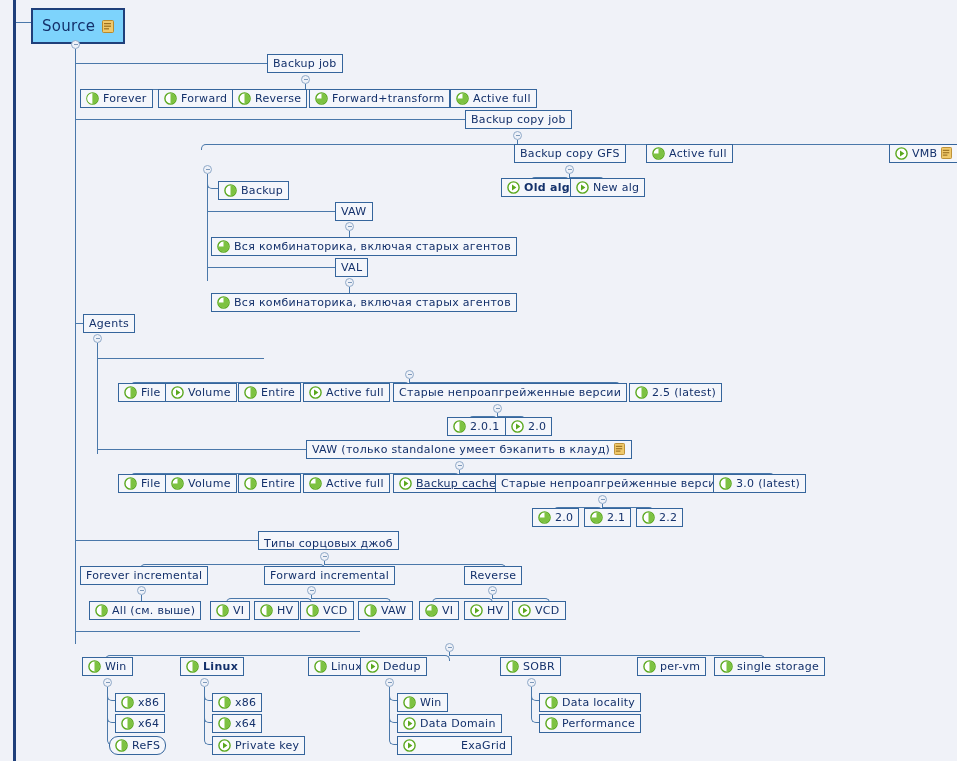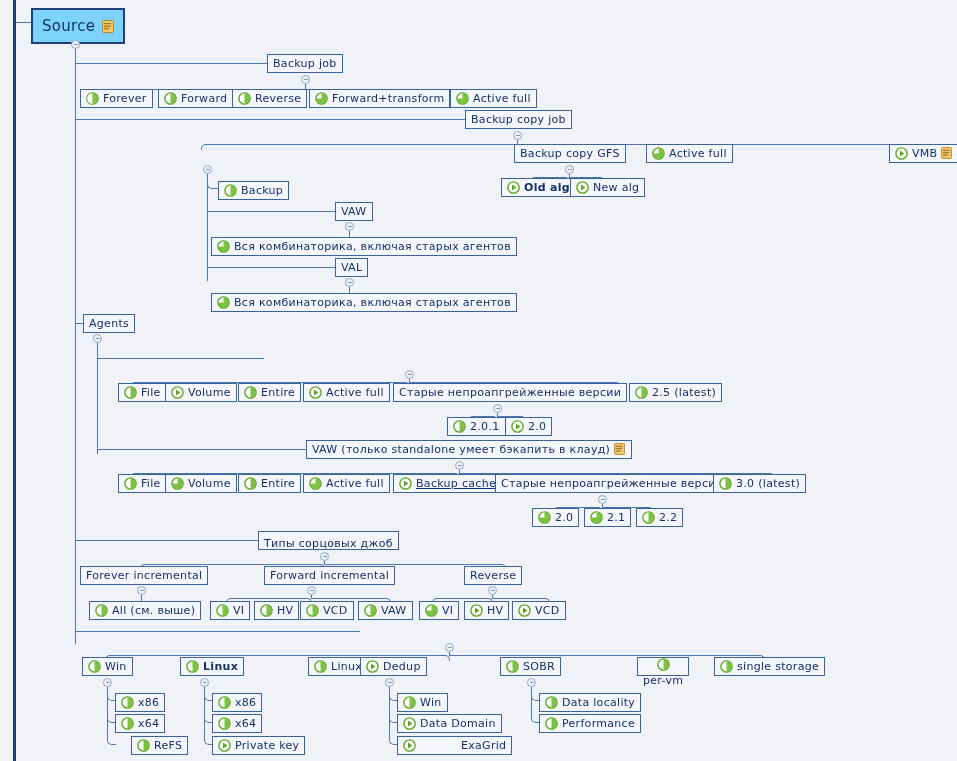--- a/index.html
+++ b/index.html
@@ -623,21 +623,21 @@
   </div>
   <div class="node" style="left:500px;top:657px;">
     <span class="ico">
         <svg width="13" height="13" viewBox="0 0 13 13">
           <circle cx="6.5" cy="6.5" r="5.6" fill="#fff" stroke="#5aa81e" stroke-width="1.4"></circle>
           <path d="M6.5 1.2 A5.3 5.3 0 0 1 6.5 11.8 Z" fill="#7dc242"></path>
         </svg>
       </span>
     <span class="lbl">SOBR</span>
   </div>
-  <div class="node" style="left:637px;top:657px;flex-direction:column;">
+  <div class="node" style="left:637px;top:657px;">
     <span class="ico">
         <svg width="13" height="13" viewBox="0 0 13 13">
           <circle cx="6.5" cy="6.5" r="5.6" fill="#fff" stroke="#5aa81e" stroke-width="1.4"></circle>
           <path d="M6.5 1.2 A5.3 5.3 0 0 1 6.5 11.8 Z" fill="#7dc242"></path>
         </svg>
       </span>
     <span class="lbl">per-vm</span>
   </div>
   <div class="node" style="left:714px;top:657px;">
     <span class="ico">
@@ -665,21 +665,21 @@
   </div>
   <div class="node" style="left:115px;top:714px;">
     <span class="ico">
         <svg width="13" height="13" viewBox="0 0 13 13">
           <circle cx="6.5" cy="6.5" r="5.6" fill="#fff" stroke="#5aa81e" stroke-width="1.4"></circle>
           <path d="M6.5 1.2 A5.3 5.3 0 0 1 6.5 11.8 Z" fill="#7dc242"></path>
         </svg>
       </span>
     <span class="lbl">x64</span>
   </div>
-  <div class="node" style="left:131px;top:736px;">
+  <div class="node" style="left:109px;top:736px;border-radius:9px;">
     <span class="ico">
         <svg width="13" height="13" viewBox="0 0 13 13">
           <circle cx="6.5" cy="6.5" r="5.6" fill="#fff" stroke="#5aa81e" stroke-width="1.4"></circle>
           <path d="M6.5 1.2 A5.3 5.3 0 0 1 6.5 11.8 Z" fill="#7dc242"></path>
         </svg>
       </span>
     <span class="lbl">ReFS</span>
   </div>
 
   <div class="handle" style="left:200px;top:678px;"></div>

